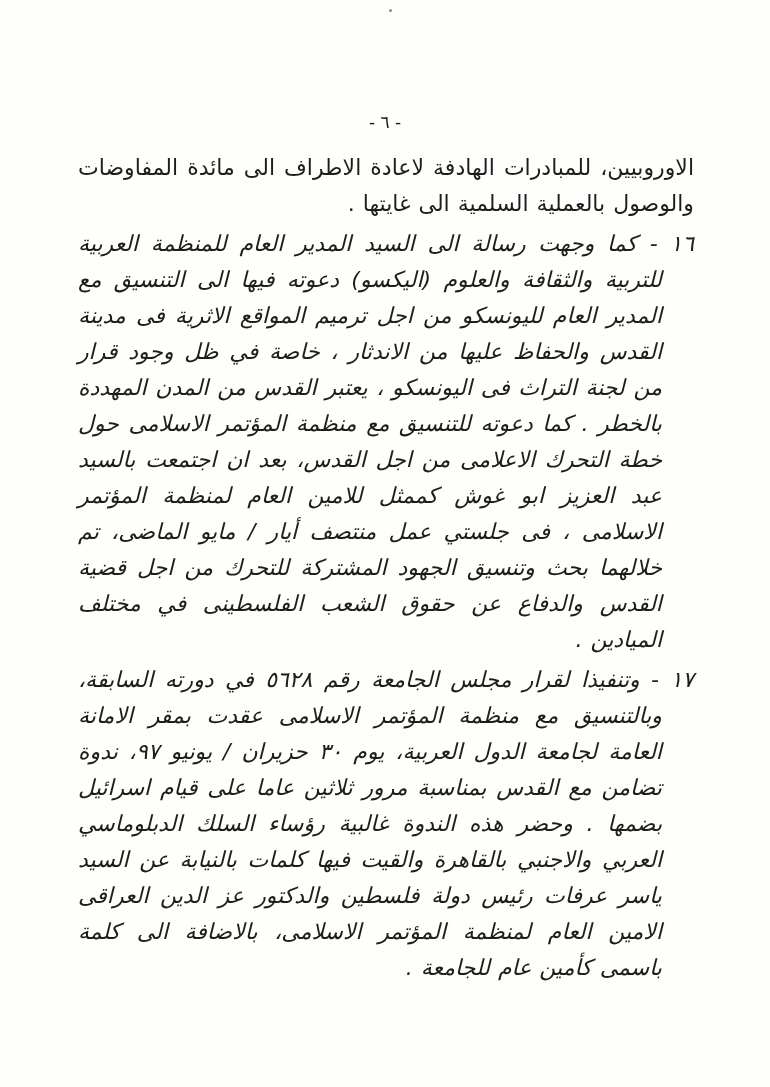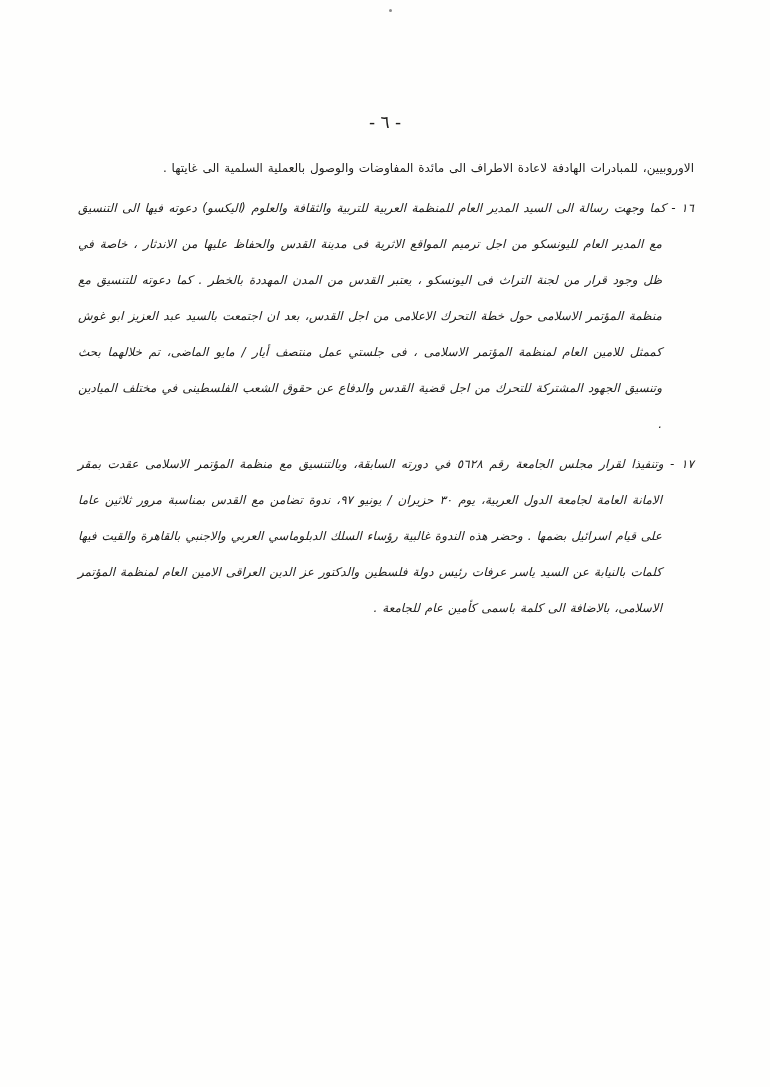--- a/index.html
+++ b/index.html
@@ -38,21 +38,21 @@
     font-size: 17px;
     letter-spacing: 2px;
     color: #1e1d1b;
   }
   .content {
     position: absolute;
     top: 150px;
     right: 76px;
     left: 78px;
     direction: rtl;
-    font-size: 12px;
+    font-size: 22px;
     line-height: 36px;
     text-align: justify;
     text-justify: inter-word;
     word-spacing: 1px;
   }
   .para {
     margin: 0 0 4px 0;
   }
   .para.hang {
     padding-right: 32px;

